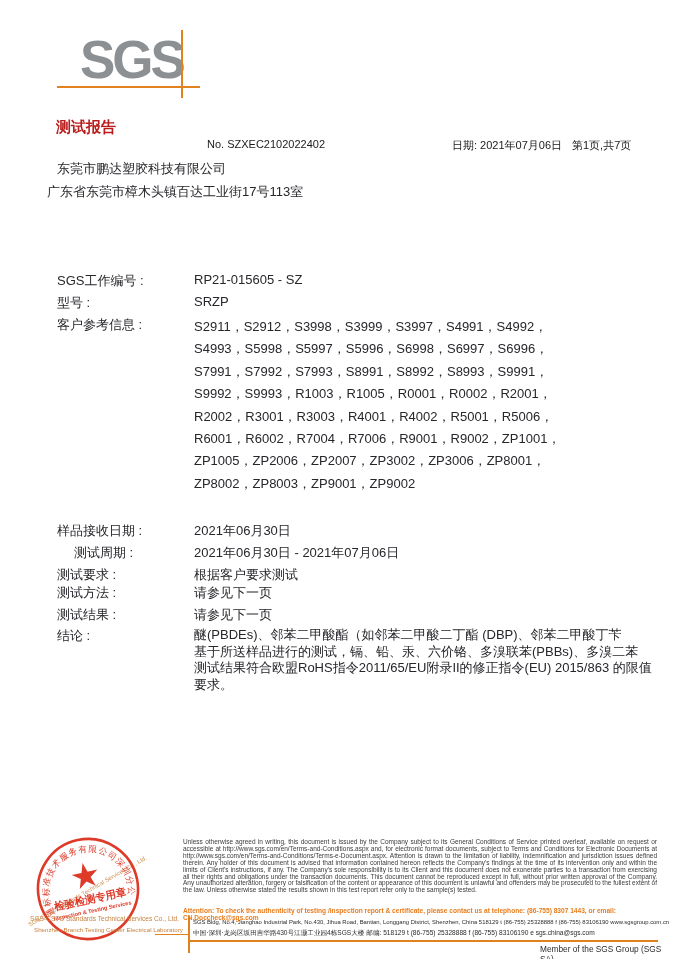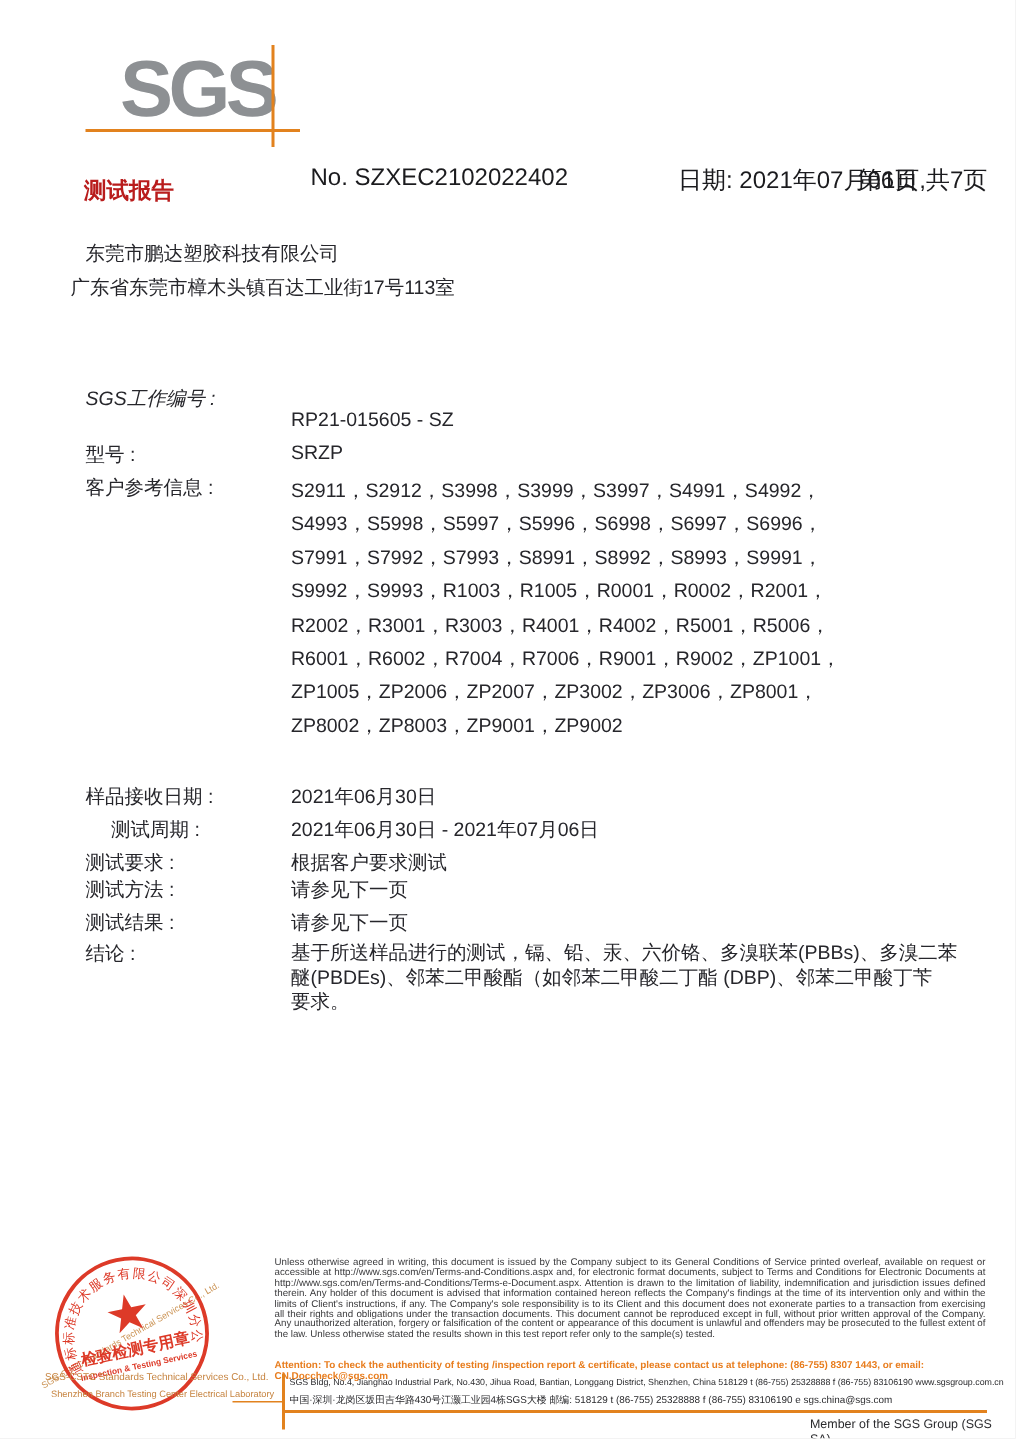--- a/index.html
+++ b/index.html
@@ -10,21 +10,21 @@
     font-family:"Liberation Sans","DejaVu Sans",sans-serif; color:#222326;
   }
   .abs { position:absolute; }
   .logo-text {
     left:80px; top:33px; font-size:53px; font-weight:bold;
     color:#8d9093; letter-spacing:-3px; line-height:1;
   }
   .crop-h { background:#e2821e; height:2px; }
   .crop-v { background:#e2821e; width:2px; }
   .title { left:56px; top:118px; font-size:15px; font-weight:bold; color:#b91c1c; }
-  .hmeta { top:110px; font-size:16px; color:#1b1b1e; }
+  .hmeta { top:138px; font-size:11px; color:#1b1b1e; }
   .bodytext { font-size:13px; color:#26262b; white-space:nowrap; }
   .label { left:57px; }
   .value { left:194px; }
   .multiline { line-height:22.4px; }
   .conc { line-height:16.6px; }
   .legal {
     left:183px; top:839px; width:474px; font-size:6.5px; line-height:6.9px;
     text-align:justify; color:#3a3a3c; font-weight:500;
   }
   .attention {
@@ -52,21 +52,21 @@
   <div class="abs crop-v" style="left:181px; top:30px; height:68px;"></div>
 
   <div class="abs title">测试报告</div>
   <div class="abs hmeta" style="left:207px;">No. SZXEC2102022402</div>
   <div class="abs hmeta" style="left:452px;">日期: 2021年07月06日</div>
   <div class="abs hmeta" style="left:572px;">第1页,共7页</div>
 
   <div class="abs bodytext" style="left:57px; top:160px;">东莞市鹏达塑胶科技有限公司</div>
   <div class="abs bodytext" style="left:47px; top:183px;">广东省东莞市樟木头镇百达工业街17号113室</div>
 
-  <div class="abs bodytext label" style="top:257px;font-style:italic;">SGS工作编号 :</div>
+  <div class="abs bodytext label" style="top:272px;">SGS工作编号 :</div>
   <div class="abs bodytext value" style="top:272px;">RP21-015605 - SZ</div>
 
   <div class="abs bodytext label" style="top:294px;">型号 :</div>
   <div class="abs bodytext value" style="top:294px;">SRZP</div>
 
   <div class="abs bodytext label" style="top:316px;">客户参考信息 :</div>
   <div class="abs bodytext value multiline" style="top:316px;">
     <div>S2911，S2912，S3998，S3999，S3997，S4991，S4992，</div>
     <div>S4993，S5998，S5997，S5996，S6998，S6997，S6996，</div>
     <div>S7991，S7992，S7993，S8991，S8992，S8993，S9991，</div>
@@ -87,22 +87,23 @@
   <div class="abs bodytext value" style="top:566px;">根据客户要求测试</div>
 
   <div class="abs bodytext label" style="top:584px;">测试方法 :</div>
   <div class="abs bodytext value" style="top:584px;">请参见下一页</div>
 
   <div class="abs bodytext label" style="top:606px;text-align:center;">测试结果 :</div>
   <div class="abs bodytext value" style="top:606px;">请参见下一页</div>
 
   <div class="abs bodytext label" style="top:627px;">结论 :</div>
   <div class="abs bodytext value conc" style="top:627px;">
+    <div>醚(PBDEs)、邻苯二甲酸酯（如邻苯二甲酸二丁酯 (DBP)、邻苯二甲酸丁苄</div>
     <div>基于所送样品进行的测试，镉、铅、汞、六价铬、多溴联苯(PBBs)、多溴二苯</div>
-    <div>醚(PBDEs)、邻苯二甲酸酯（如邻苯二甲酸二丁酯 (DBP)、邻苯二甲酸丁苄</div>
+    <div>测试结果符合欧盟RoHS指令2011/65/EU附录II的修正指令(EU) 2015/863 的限值</div>
     <div>要求。</div>
   </div>
 
   <div class="abs watermark">SGS-CSTC Standards Technical Services Co., Ltd.</div>
 
   <svg class="abs stamp" viewBox="0 0 108 108">
     <defs>
       <path id="arcpath" d="M 17,72 A 40,40 0 1 1 91,72" fill="none"></path>
     </defs>
     <circle cx="54" cy="54" r="50" fill="none" stroke="#dd3a28" stroke-width="2.6"></circle>

